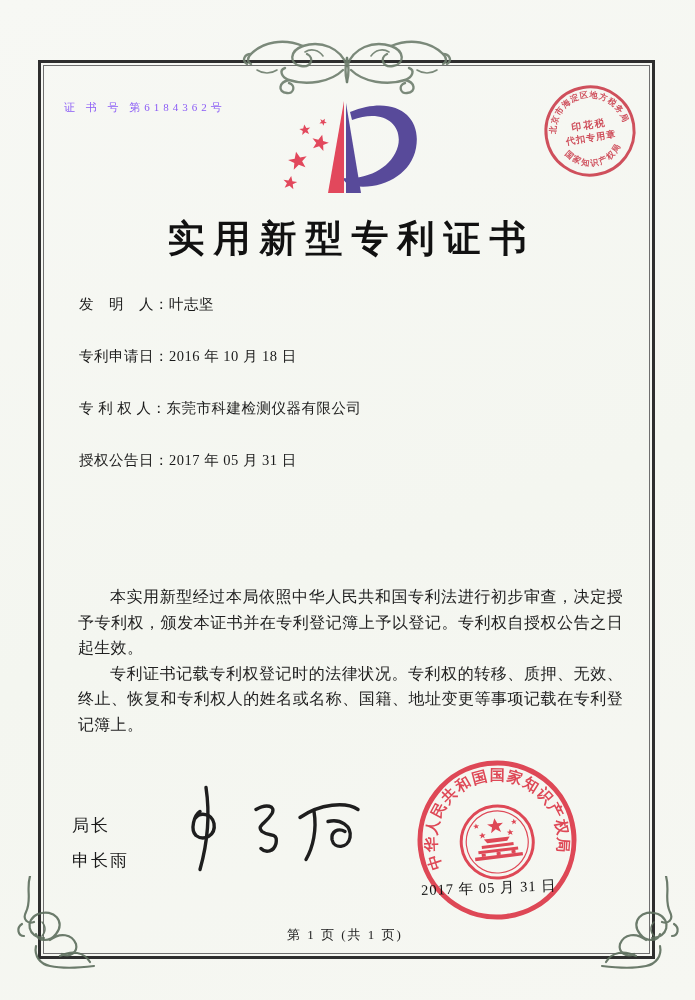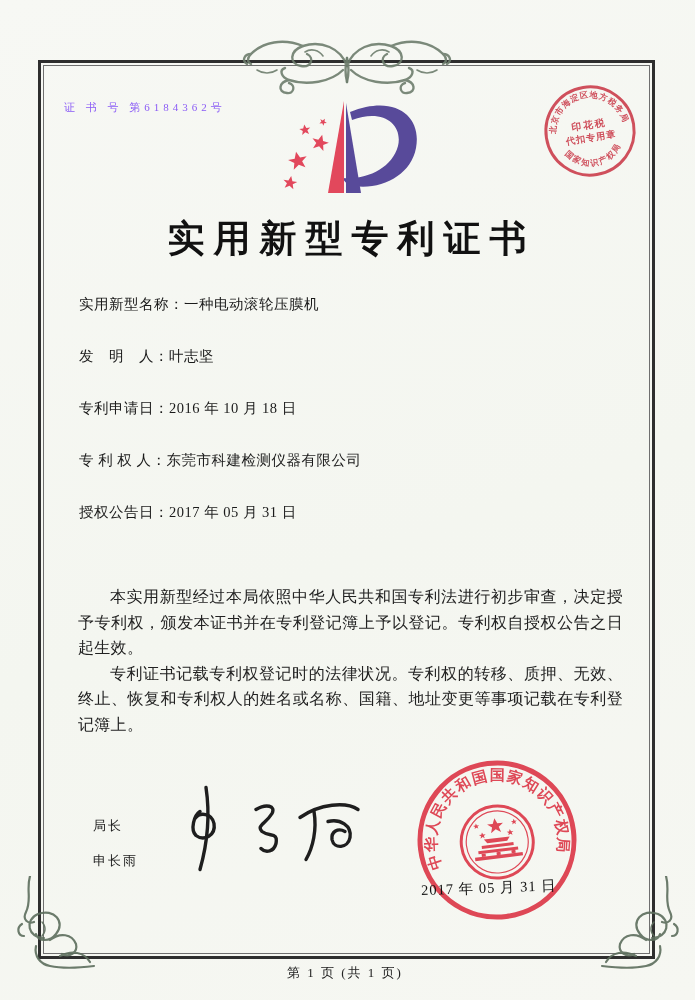--- a/index.html
+++ b/index.html
@@ -26,29 +26,29 @@
   
   .fields{position:absolute;left:79px;top:295px;width:540px;}
   .field{height:20px;margin-bottom:32px;font-size:14.5px;letter-spacing:.5px;white-space:pre;}
   .field .lbl{color:#1a1a1a;}
   .field .val{color:#1a1a1a;}
   
   .paras{position:absolute;left:78px;top:584px;width:545px;}
   .paras p{margin:0;text-indent:2em;font-size:16px;line-height:25.5px;
            text-align:justify;color:#222;letter-spacing:.3px;}
   
-  .signer{position:absolute;left:93px;top:808px;font-size:13px;line-height:35px;letter-spacing:2px;}
+  .signer{position:absolute;left:72px;top:808px;font-size:17px;line-height:35px;letter-spacing:2px;}
   .sig{position:absolute;left:182px;top:780px;width:200px;height:98px;}
   
   .tax-stamp{position:absolute;left:541px;top:82px;width:98px;height:98px;transform:rotate(-9deg);opacity:.92;z-index:4;}
   .office-seal{position:absolute;left:413px;top:756px;width:168px;height:168px;transform:rotate(-7deg);opacity:.93;z-index:4;}
   .seal-date{position:absolute;left:421px;top:878px;width:170px;font-size:14.5px;color:#111;
              letter-spacing:1px;transform:rotate(-2deg);z-index:5;white-space:pre;}
   
-  .footer{position:absolute;left:38px;top:926px;width:614px;text-align:center;font-size:13px;letter-spacing:2px;color:#222;margin-top:38px;}
+  .footer{position:absolute;left:38px;top:926px;width:614px;text-align:center;font-size:13px;letter-spacing:2px;color:#222;}
 </style>
 </head>
 <body>
 
 <div class="paper"></div>
 
 <div class="frame">
   <div class="frame-inner"></div>
 </div>
 
@@ -104,21 +104,20 @@
   <use href="#st" transform="translate(28,65) scale(0.95) rotate(-12)" fill="#e2485c"></use>
   <use href="#st" transform="translate(50,47) scale(0.85) rotate(15)" fill="#e2485c"></use>
   <use href="#st" transform="translate(35,34) scale(0.55) rotate(-8)" fill="#e2485c"></use>
   <use href="#st" transform="translate(20,87) scale(0.7) rotate(10)" fill="#e2485c"></use>
   <use href="#st" transform="translate(53,26) scale(0.38) rotate(30)" fill="#e2485c"></use>
 </svg>
 
 <div class="title">实用新型专利证书</div>
 
 <div class="fields">
-  <div class="field"><span class="lbl">实用新型名称：</span><span class="val">一种电动滚轮压膜机</span></div>
   <div class="field"><span class="lbl">发　明　人：</span><span class="val">叶志坚</span></div>
   <div class="field"><span class="lbl">专利申请日：</span><span class="val">2016 年 10 月 18 日</span></div>
   <div class="field"><span class="lbl">专 利 权 人：</span><span class="val">东莞市科建检测仪器有限公司</span></div>
   <div class="field"><span class="lbl">授权公告日：</span><span class="val">2017 年 05 月 31 日</span></div>
 </div>
 
 <div class="paras">
   <p>本实用新型经过本局依照中华人民共和国专利法进行初步审查，决定授予专利权，颁发本证书并在专利登记簿上予以登记。专利权自授权公告之日起生效。</p>
   <p>专利证书记载专利权登记时的法律状况。专利权的转移、质押、无效、终止、恢复和专利权人的姓名或名称、国籍、地址变更等事项记载在专利登记簿上。</p>
 </div>

